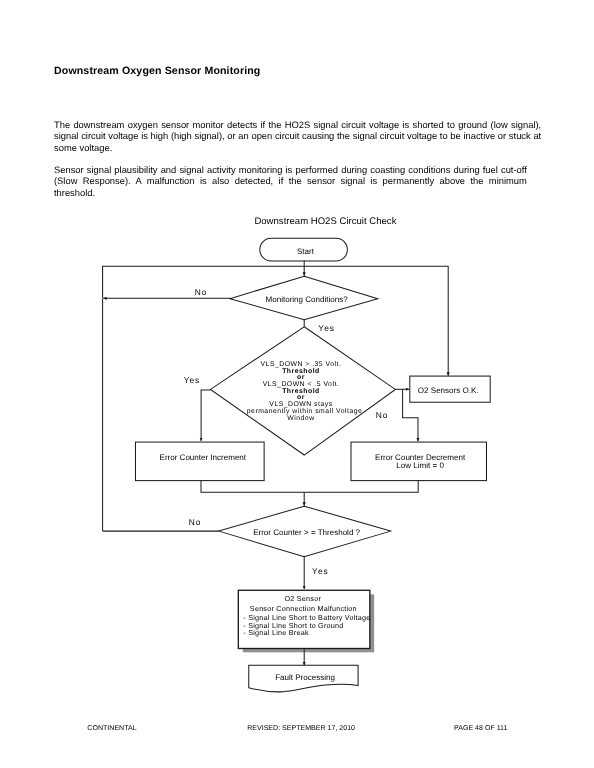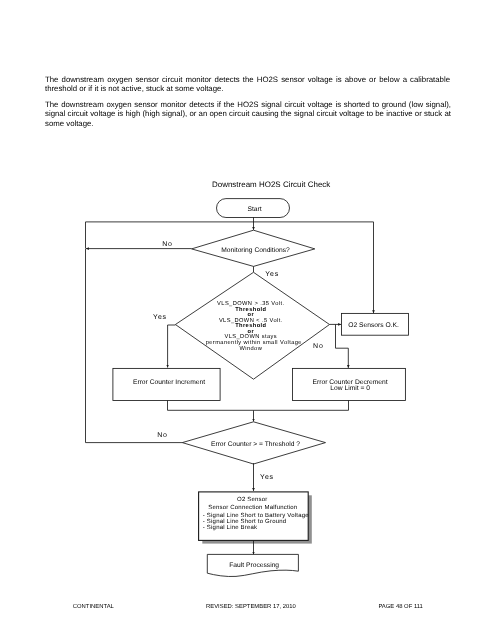--- a/index.html
+++ b/index.html
@@ -9,22 +9,23 @@
   p.para{position:absolute;left:45px;margin:0;font-size:7.8px;line-height:9.42px;text-align:justify;}
   .chart-title{position:absolute;left:212px;top:180px;width:300px;text-align:left;font-size:7.95px;letter-spacing:0.02px;}
   svg.flow{position:absolute;left:0;top:0;}
   .footer{position:absolute;left:0;top:604px;width:495px;font-size:5.85px;letter-spacing:0.02px;}
   .footer span{position:absolute;}
 </style>
 </head>
 <body>
 
 <div class="page">
-  <p class="para" id="p1" style="top:75px;width:405px">The downstream oxygen sensor circuit monitor detects the HO2S sensor voltage is above or below a calibratable threshold or if it is not active, stuck at some voltage.</p>
+  <h1 class="title">Downstream Oxygen Sensor Monitoring</h1>
   <p class="para" id="p2" style="top:100px;width:406px">The downstream oxygen sensor monitor detects if the HO2S signal circuit voltage is shorted to ground (low signal), signal circuit voltage is high (high signal), or an open circuit causing the signal circuit voltage to be inactive or stuck at some voltage.</p>
+  <p class="para" id="p3" style="top:136.8px;width:394px">Sensor signal plausibility and signal activity monitoring is performed during coasting conditions during fuel cut-off (Slow Response). A malfunction is also detected, if the sensor signal is permanently above the minimum threshold.</p>
   <div class="chart-title">Downstream HO2S Circuit Check</div>
 
   <svg class="flow" width="495" height="640" viewBox="0 0 495 640">
     <defs>
       <marker id="arr" markerWidth="4" markerHeight="4" refX="2.9" refY="1.35" orient="auto" markerUnits="userSpaceOnUse">
         <path d="M0,0 L3.0,1.35 L0,2.7 z" fill="#1a1a1a"></path>
       </marker>
     </defs>
     <g stroke="#1a1a1a" stroke-width="0.85" fill="none" shape-rendering="geometricPrecision">
 

